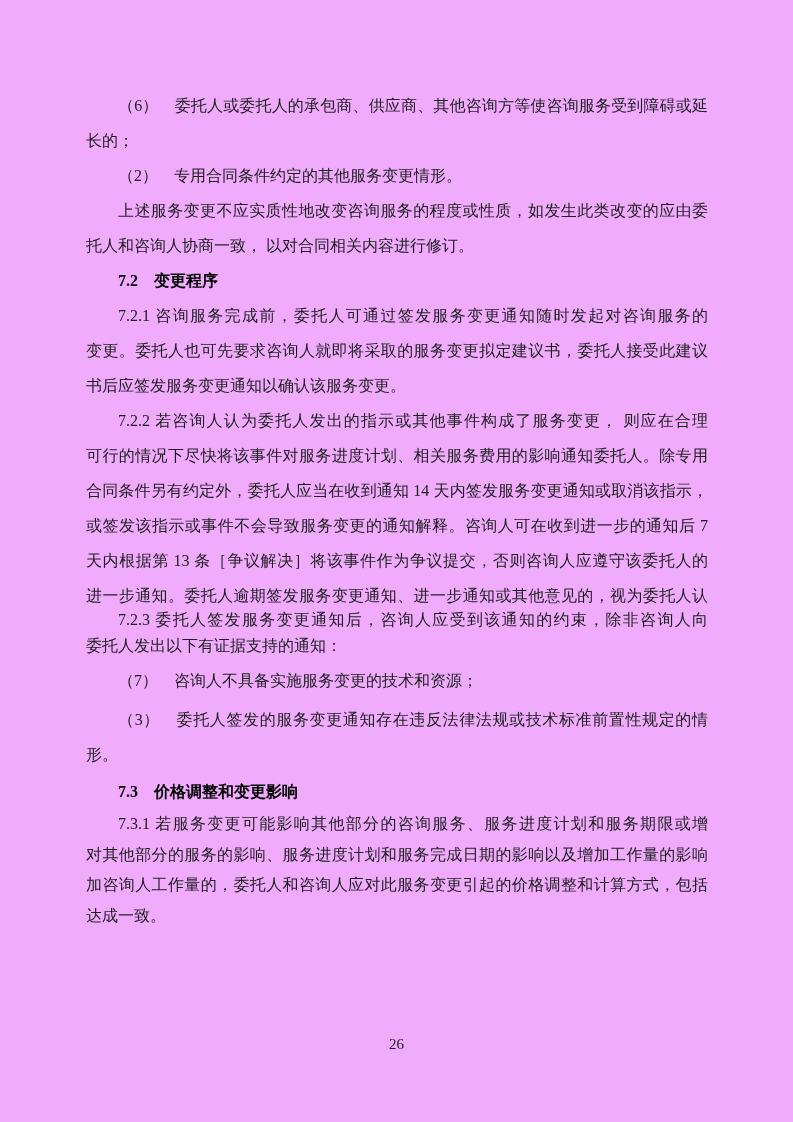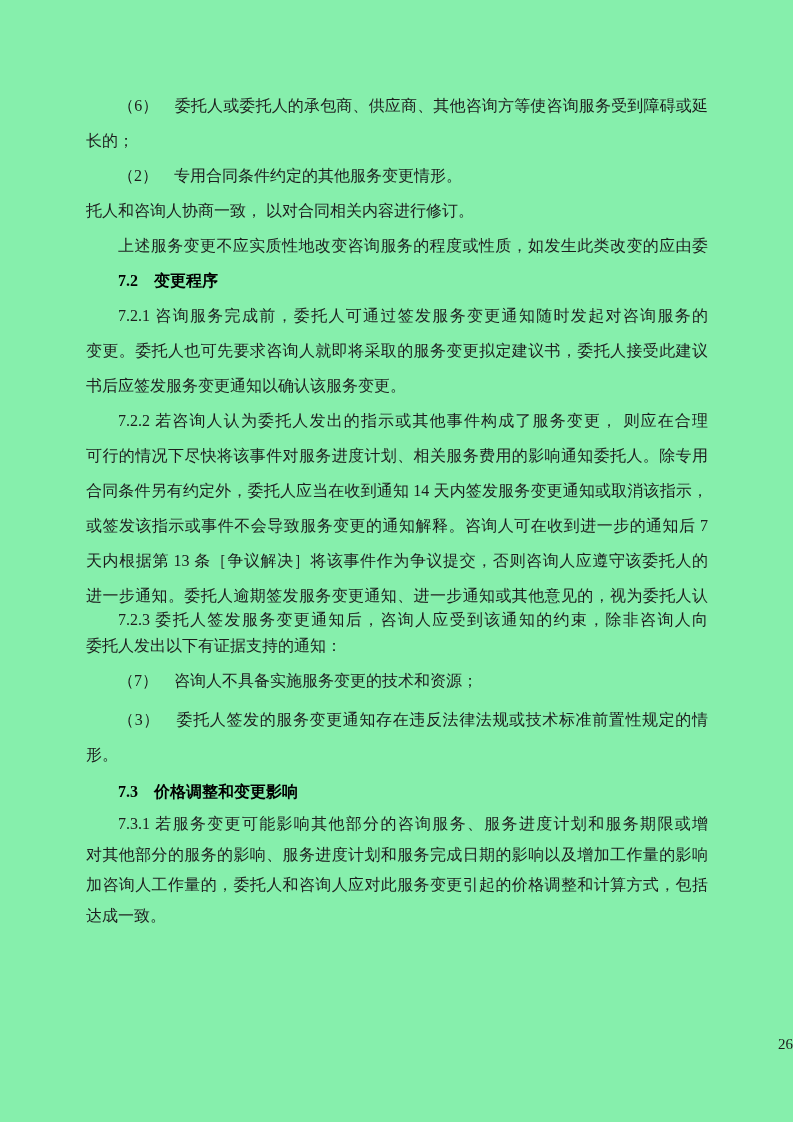--- a/index.html
+++ b/index.html
@@ -4,21 +4,21 @@
 <style>
   html, body {
     margin: 0;
     padding: 0;
     background: #ffffff;
   }
   .page {
     position: relative;
     width: 793px;
     height: 1122px;
-    background: #86efac;
+    background: #f0abfc;
     overflow: hidden;
     font-family: "Liberation Serif", "DejaVu Serif", serif;
     color: #1d1d1d;
   }
   .doc-body {
     position: absolute;
     left: 86px;
     top: 88px;
     width: 622px;
     font-size: 16px;
@@ -53,40 +53,40 @@
   .para-i8 { margin-top: 2px; }
   .para-i9 { margin-top: 4px; }
   .para-i10 { margin-top: 2px; }
   .para-i11 { margin-top: 0; }
   .para-i11 .line { height: 30.5px; line-height: 30.5px; }
   .page-number {
     position: absolute;
     top: 1036px;
     left: 0;
     width: 100%;
-    text-align: right;
+    text-align: center;
     font-size: 15px;
     color: #1d1d1d;
   }
 </style>
 </head>
 <body>
 
 <div class="page">
   <div class="doc-body" id="doc-body">
       <div class="para body para-i0">
         <div class="line first fullline">（6）　委托人或委托人的承包商、供应商、其他咨询方等使咨询服务受到障碍或延</div>
         <div class="line lastline">长的；</div>
       </div>
       <div class="para body para-i1">
         <div class="line first lastline">（2）　专用合同条件约定的其他服务变更情形。</div>
       </div>
       <div class="para body para-i2">
+        <div class="line first fullline">上述服务变更不应实质性地改变咨询服务的程度或性质，如发生此类改变的应由委</div>
         <div class="line lastline">托人和咨询人协商一致， 以对合同相关内容进行修订。</div>
-        <div class="line first fullline">上述服务变更不应实质性地改变咨询服务的程度或性质，如发生此类改变的应由委</div>
       </div>
       <div class="para heading para-i3">
         <div class="line first lastline">7.2　变更程序</div>
       </div>
       <div class="para body para-i4">
         <div class="line first fullline">7.2.1  咨询服务完成前，委托人可通过签发服务变更通知随时发起对咨询服务的</div>
         <div class="line fullline">变更。委托人也可先要求咨询人就即将采取的服务变更拟定建议书，委托人接受此建议</div>
         <div class="line lastline">书后应签发服务变更通知以确认该服务变更。</div>
       </div>
       <div class="para body para-i5">

